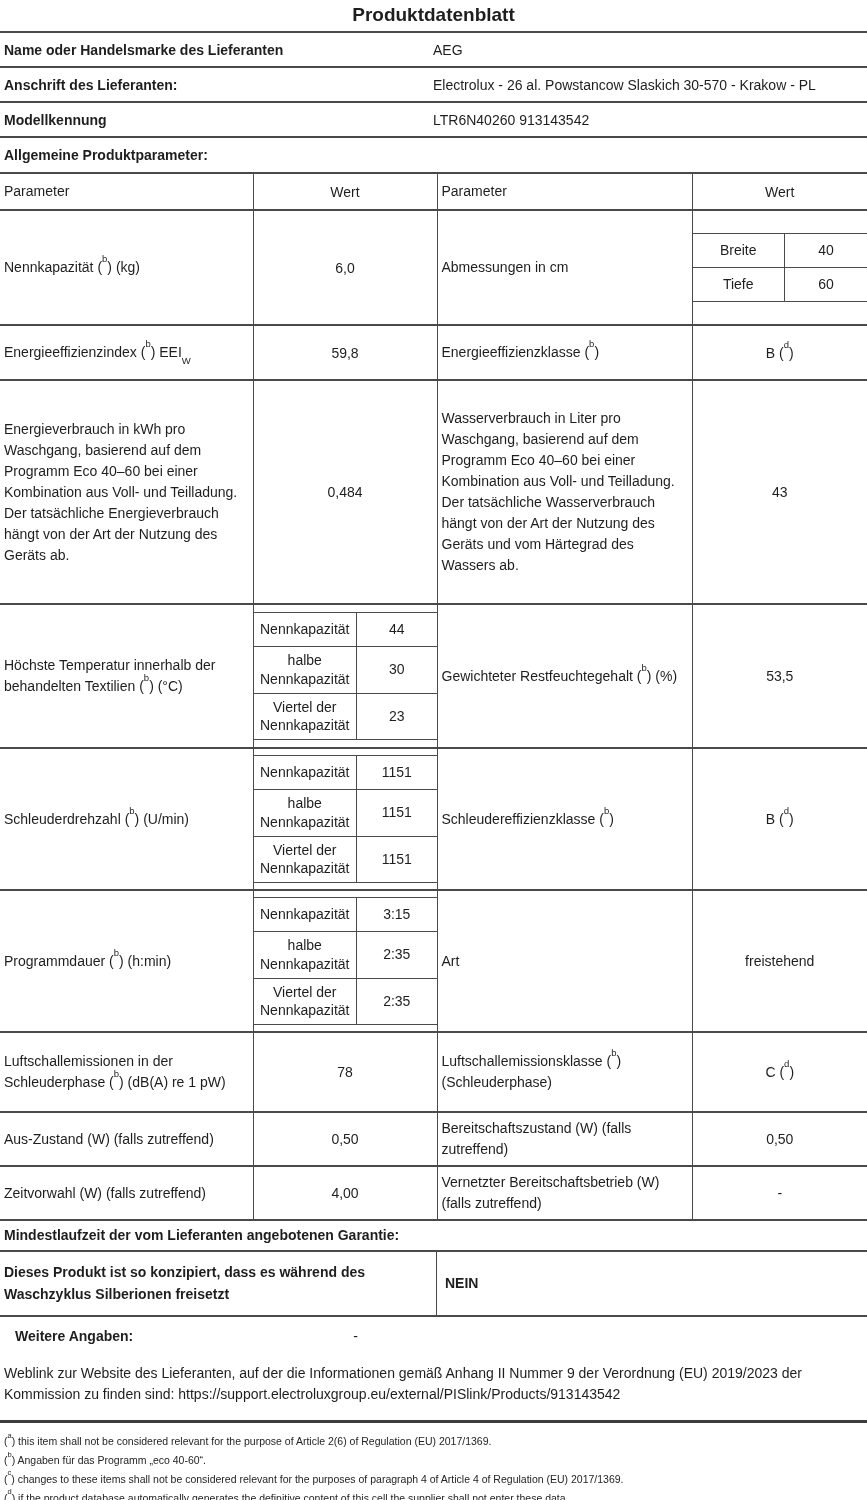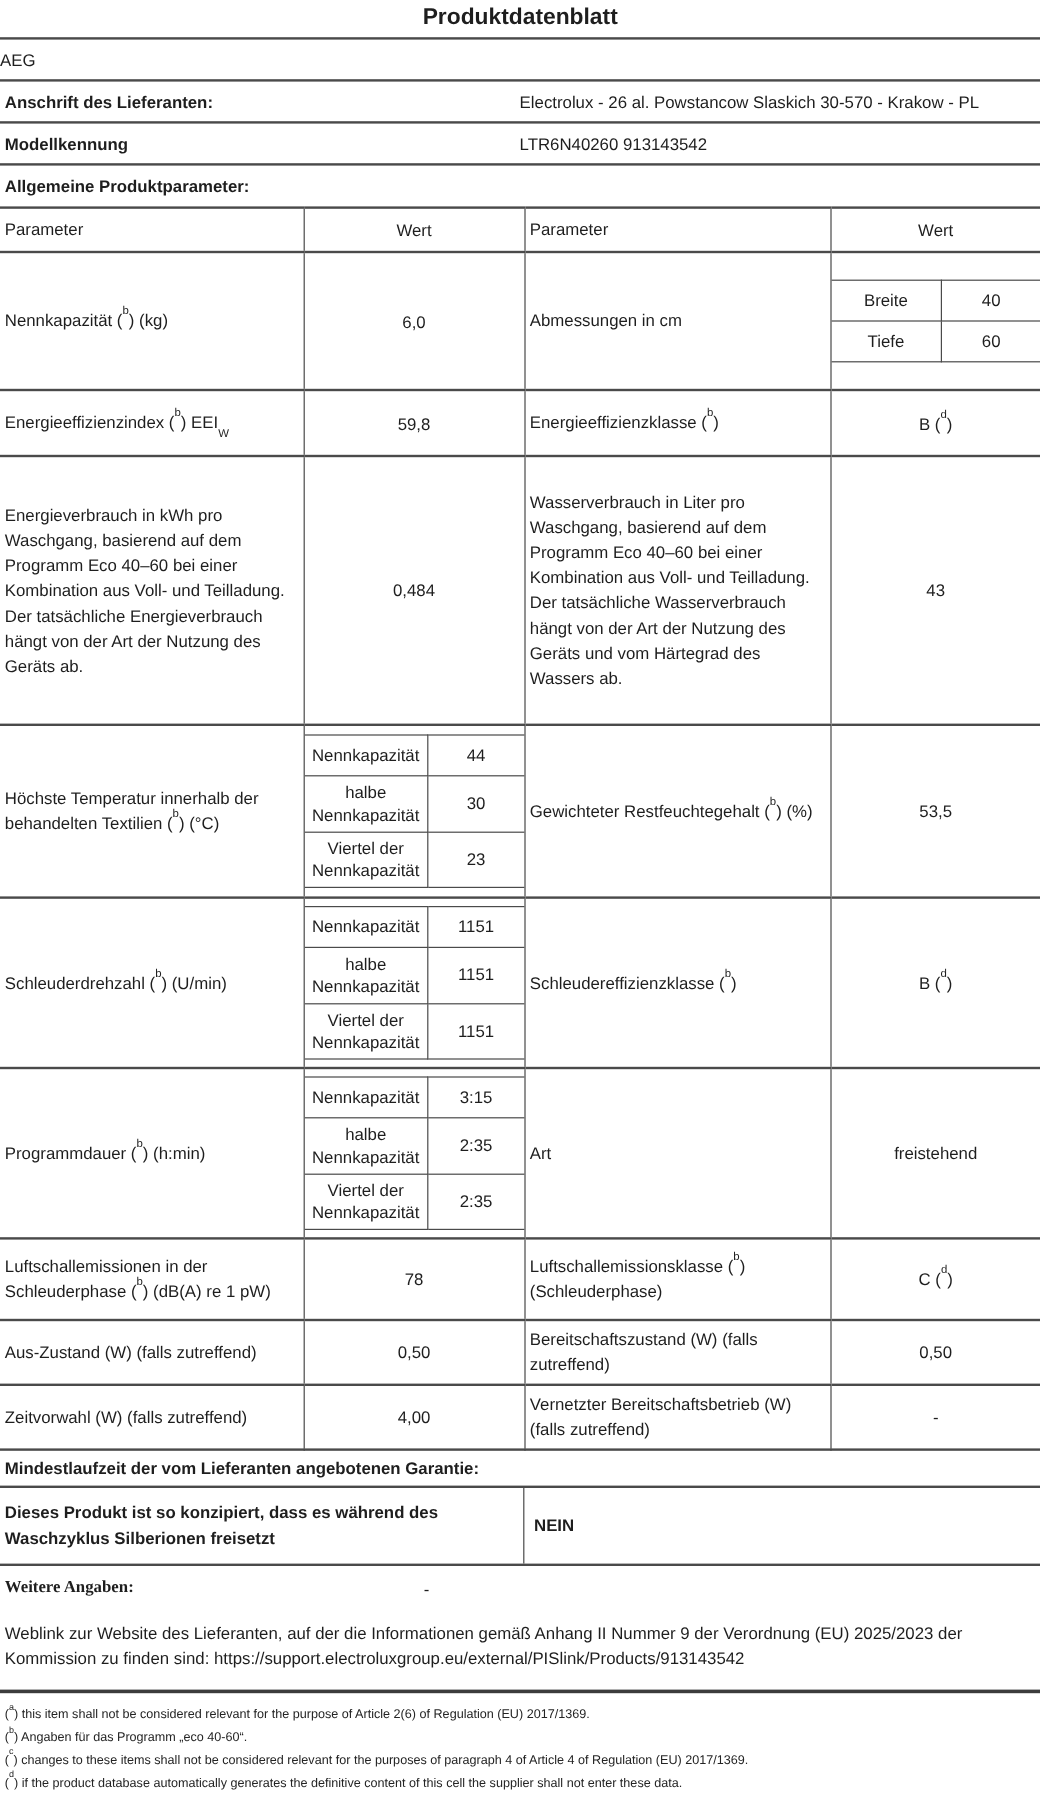--- a/index.html
+++ b/index.html
@@ -32,36 +32,37 @@
   table.sub tr > td:last-child { border-right: none; }
 
   .brow { display: flex; align-items: stretch; }
   .guarantee-row { border-top: 0; border-bottom: 2px solid #4a4a4a; min-height: 31px; }
   .guarantee-row .lbl { flex: 1; font-weight: bold; padding: 6px 0 6px 4px; }
   .guarantee-row .val { flex: 0 0 267px; text-align: center; padding: 6px 0; }
   .silver-row { border-bottom: 2px solid #4a4a4a; min-height: 62px; }
   .silver-row .lbl { flex: 0 0 437px; font-weight: bold; border-right: 1.5px solid #4a4a4a; padding: 9px 30px 9px 4px; line-height: 1.6; display: flex; align-items: center; }
   .silver-row .val { flex: 1; font-weight: bold; display: flex; align-items: center; padding-left: 8px; }
   .more-row { min-height: 38px; align-items: center; }
-  .more-row .lbl { flex: 0 0 253px; font-weight: bold; padding-left: 4px; font-family: Liberation Serif, serif; }
+  .more-row .lbl { flex: 0 0 253px; font-weight: bold; padding-left: 15px; }
   .more-row .val { flex: 0 0 205px; text-align: center; }
 
   .weblink { padding: 8px 6px 14px 4px; line-height: 1.55; }
   .rule-heavy { border-top: 3px solid #3c3c3c; }
   .footnotes { padding: 9px 6px 8px 4px; font-size: 10.5px; line-height: 1.8; color: #242424; }
   .footnotes sup { font-size: 7.5px; top: -3px; }
 </style>
 </head>
 <body>
 
 <div class="page">
 
   <div class="doc-title">Produktdatenblatt</div>
 
   <div class="top-row">
+    <div class="lbl">Name oder Handelsmarke des Lieferanten</div>
     <div class="val">AEG</div>
   </div>
   <div class="top-row">
     <div class="lbl">Anschrift des Lieferanten:</div>
     <div class="val">Electrolux - 26 al. Powstancow Slaskich 30-570 - Krakow - PL</div>
   </div>
   <div class="top-row">
     <div class="lbl">Modellkennung</div>
     <div class="val">LTR6N40260 913143542</div>
   </div>
@@ -199,21 +200,21 @@
                 <td>Viertel der Nennkapazität</td>
                 <td>2:35</td>
               </tr>
             </tbody>
           </table>
         </td>
         <td class="pc">Art</td>
         <td class="vc">freistehend</td>
       </tr>
 
-      <tr style="height:68px">
+      <tr style="height:80px">
         <td class="pc">Luftschallemissionen in der Schleuderphase (<sup>b</sup>) (dB(A) re 1 pW)</td>
         <td class="vc">78</td>
         <td class="pc">Luftschallemissionsklasse (<sup>b</sup>) (Schleuderphase)</td>
         <td class="vc">C (<sup>d</sup>)</td>
       </tr>
 
       <tr style="height:44px">
         <td class="pc">Aus-Zustand (W) (falls zutreffend)</td>
         <td class="vc">0,50</td>
         <td class="pc">Bereitschaftszustand (W) (falls zutreffend)</td>
@@ -236,21 +237,21 @@
   <div class="brow silver-row">
     <div class="lbl">Dieses Produkt ist so konzipiert, dass es während des Waschzyklus Silberionen freisetzt</div>
     <div class="val">NEIN</div>
   </div>
 
   <div class="brow more-row">
     <div class="lbl">Weitere Angaben:</div>
     <div class="val">-</div>
   </div>
 
-  <div class="weblink">Weblink zur Website des Lieferanten, auf der die Informationen gemäß Anhang II Nummer 9 der Verordnung (EU) 2025/2023 der Kommission zu finden sind: https://support.electroluxgroup.eu/external/PISlink/Products/913143542</div>
+  <div class="weblink">Weblink zur Website des Lieferanten, auf der die Informationen gemäß Anhang II Nummer 9 der Verordnung (EU) 2019/2023 der Kommission zu finden sind: https://support.electroluxgroup.eu/external/PISlink/Products/913143542</div>
 
   <div class="rule-heavy"></div>
 
   <div class="footnotes">
     <div>(<sup>a</sup>) this item shall not be considered relevant for the purpose of Article 2(6) of Regulation (EU) 2017/1369.</div>
     <div>(<sup>b</sup>) Angaben für das Programm „eco 40-60“.</div>
     <div>(<sup>c</sup>) changes to these items shall not be considered relevant for the purposes of paragraph 4 of Article 4 of Regulation (EU) 2017/1369.</div>
     <div>(<sup>d</sup>) if the product database automatically generates the definitive content of this cell the supplier shall not enter these data.</div>
   </div>
 

